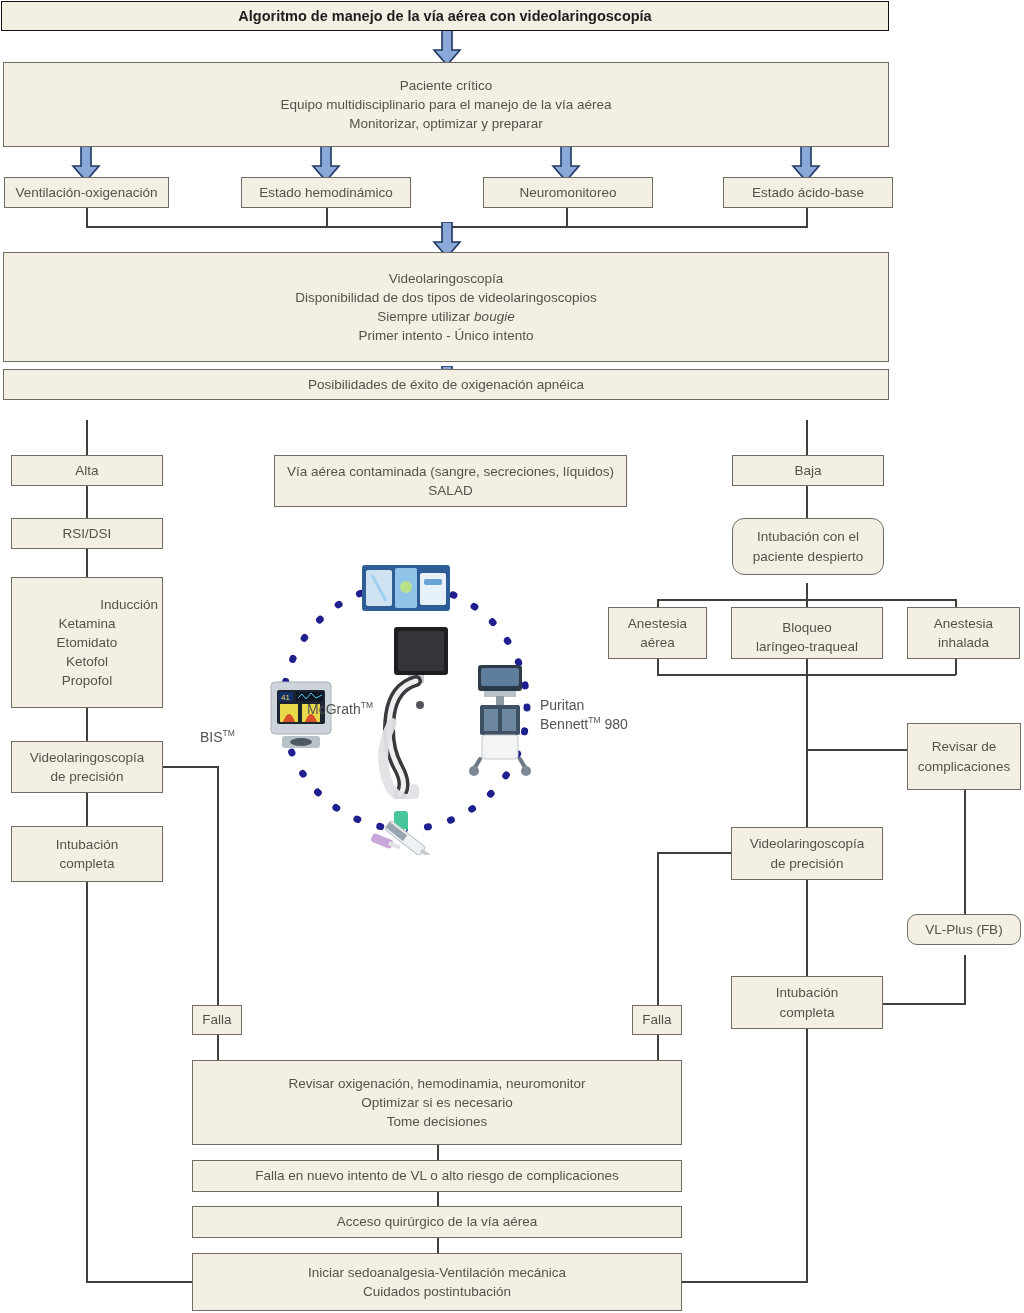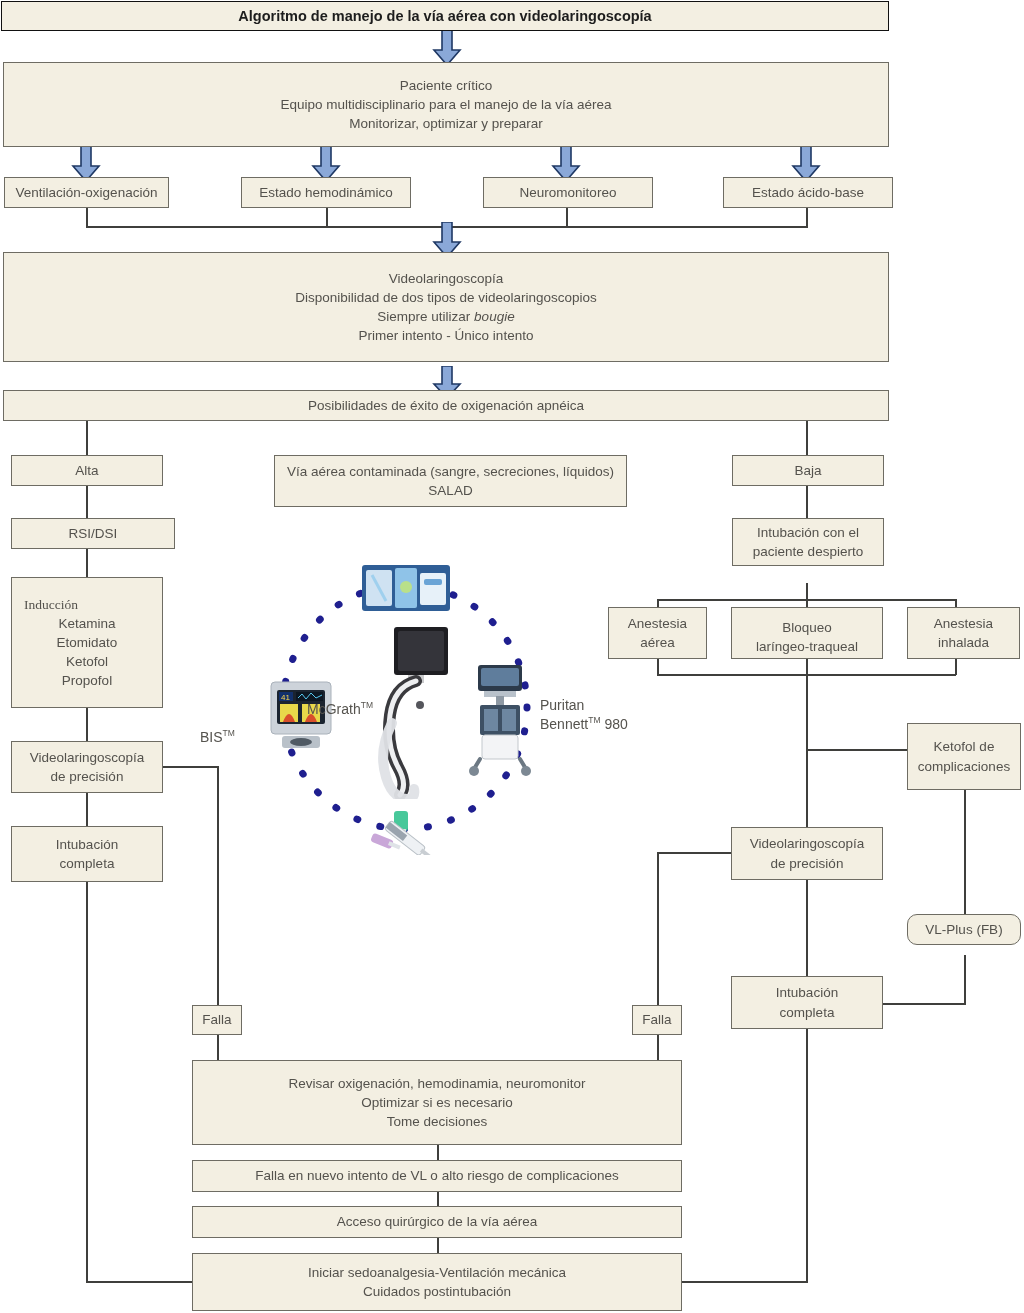--- a/index.html
+++ b/index.html
@@ -35,21 +35,21 @@
   }
   .box .ln{display:block;white-space:nowrap;}
   .box.title{
     border:1.8px solid #111111;
     font-weight:bold;
     color:#1d1d1d;
     font-size:14.5px;
   }
   .box.leftlist{align-items:stretch;}
   .box.leftlist .ln{text-align:center;}
-  .box.leftlist .ln.first{text-align:left;padding-left:8px;font-family:Liberation Serif, serif;}
+  .box.leftlist .ln.first{text-align:right;padding-left:8px;}
   .it{font-style:italic;}
 
   
   .line{
     position:absolute;
     background:#3f3f3c;
     z-index:1;
   }
   .line.h{height:1.6px;}
   .line.v{width:1.6px;}
@@ -201,38 +201,38 @@
     <span class="ln">Estado ácido-base</span>
   </div>
 
   <div class="box" style="left:3px;top:252px;width:886px;height:110px;">
     <span class="ln">Videolaringoscopía</span>
     <span class="ln">Disponibilidad de dos tipos de videolaringoscopios</span>
     <span class="ln">Siempre utilizar <span class="it">bougie</span></span>
     <span class="ln">Primer intento - Único intento</span>
   </div>
 
-  <div class="box" style="left:3px;top:390px;width:886px;height:31px;">
+  <div class="box" style="left:3px;top:369px;width:886px;height:31px;">
     <span class="ln">Posibilidades de éxito de oxigenación apnéica</span>
   </div>
 
   <div class="box" style="left:11px;top:455px;width:152px;height:31px;">
     <span class="ln">Alta</span>
   </div>
 
   <div class="box" style="left:274px;top:455px;width:353px;height:52px;">
     <span class="ln">Vía aérea contaminada (sangre, secreciones, líquidos)</span>
     <span class="ln">SALAD</span>
   </div>
 
   <div class="box" style="left:732px;top:455px;width:152px;height:31px;">
     <span class="ln">Baja</span>
   </div>
 
-  <div class="box" style="left:11px;top:518px;width:164px;height:31px;justify-content:center;">
+  <div class="box" style="left:11px;top:518px;width:152px;height:31px;justify-content:center;">
     <span class="ln">RSI/DSI</span>
   </div>
 
   <div class="box leftlist" style="left:11px;top:577px;width:152px;height:131px;">
     <span class="ln first">Inducción</span>
     <span class="ln">Ketamina</span>
     <span class="ln">Etomidato</span>
     <span class="ln">Ketofol</span>
     <span class="ln">Propofol</span>
   </div>
@@ -240,40 +240,40 @@
   <div class="box" style="left:11px;top:741px;width:152px;height:52px;">
     <span class="ln">Videolaringoscopía</span>
     <span class="ln">de precisión</span>
   </div>
 
   <div class="box" style="left:11px;top:826px;width:152px;height:56px;">
     <span class="ln">Intubación</span>
     <span class="ln">completa</span>
   </div>
 
-  <div class="box" style="left:732px;top:518px;width:152px;height:48px;">
+  <div class="box" style="left:732px;top:518px;width:152px;height:57px;border-radius:12px;">
     <span class="ln">Intubación con el</span>
     <span class="ln">paciente despierto</span>
   </div>
 
   <div class="box" style="left:608px;top:607px;width:99px;height:52px;">
     <span class="ln">Anestesia</span>
     <span class="ln">aérea</span>
   </div>
   <div class="box" style="left:731px;top:607px;width:152px;height:52px;justify-content:flex-end;">
     <span class="ln">Bloqueo</span>
     <span class="ln">laríngeo-traqueal</span>
   </div>
   <div class="box" style="left:907px;top:607px;width:113px;height:52px;">
     <span class="ln">Anestesia</span>
     <span class="ln">inhalada</span>
   </div>
 
   <div class="box" style="left:907px;top:723px;width:114px;height:67px;">
-    <span class="ln">Ketofol de</span>
+    <span class="ln">Revisar de</span>
     <span class="ln">complicaciones</span>
   </div>
 
   <div class="box" style="left:731px;top:827px;width:152px;height:53px;">
     <span class="ln">Videolaringoscopía</span>
     <span class="ln">de precisión</span>
   </div>
 
   <div class="box" style="left:907px;top:914px;width:114px;height:31px;border-radius:10px;">
     <span class="ln">VL-Plus (FB)</span>

